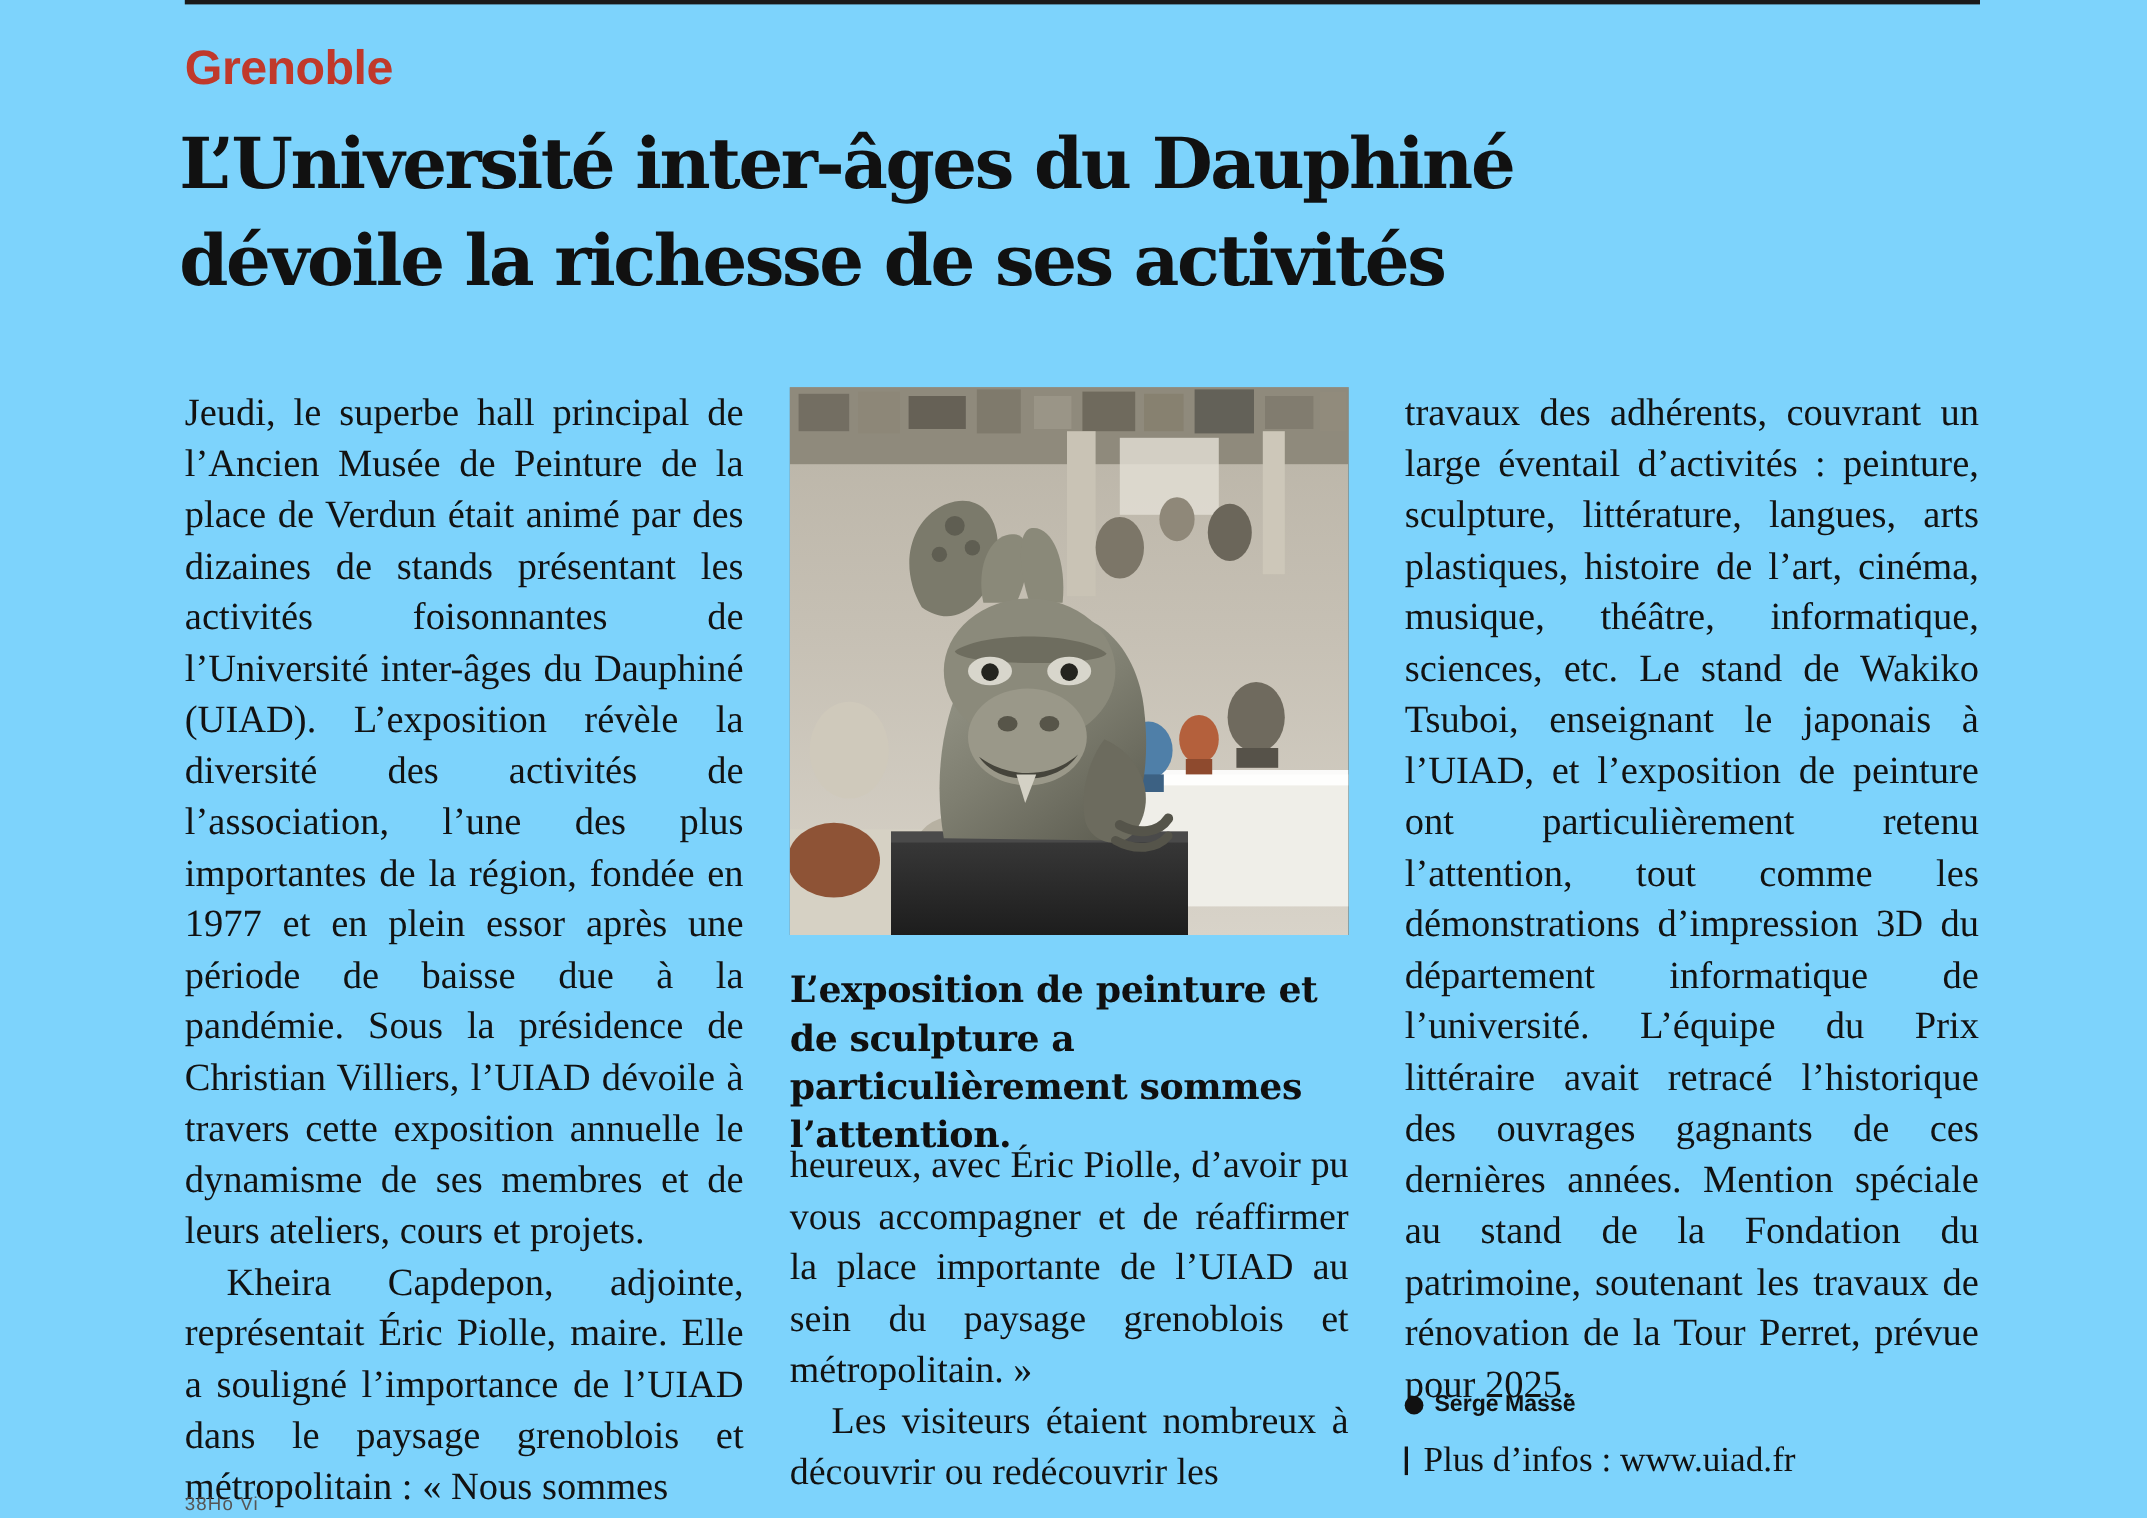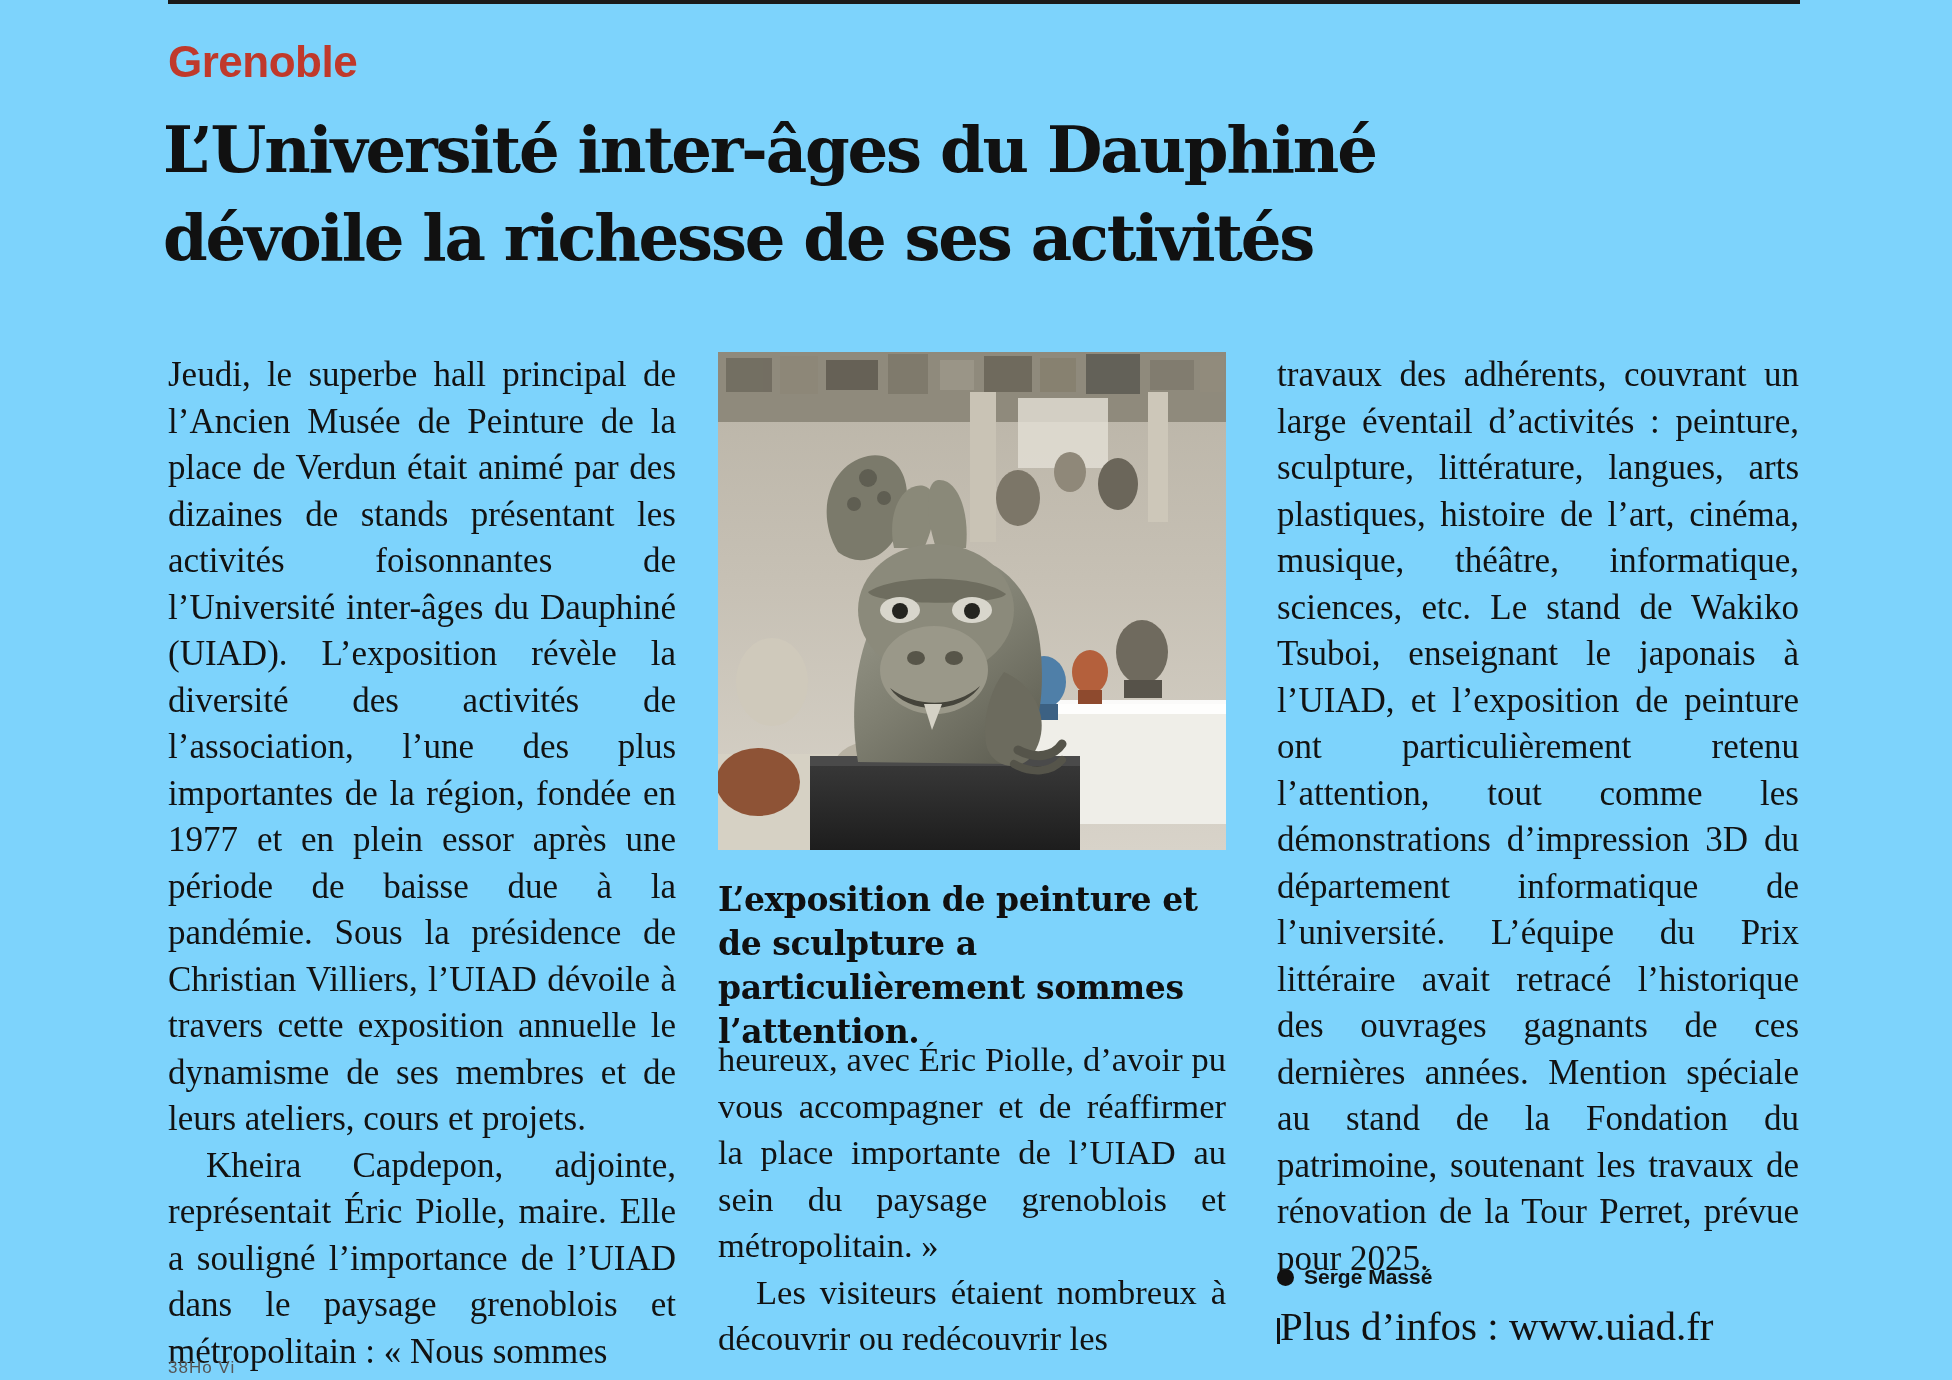--- a/index.html
+++ b/index.html
@@ -135,25 +135,26 @@
     border-radius: 50%;
     background: #111111;
     display: inline-block;
   }
   .moreinfo {
     position: absolute;
     left: 1277px;
     top: 1306px;
     width: 530px;
     font-family: "Liberation Serif", serif;
-    font-size: 41px;
+    font-size: 32px;
     line-height: 40px;
     color: #111111;
     display: flex;
     align-items: baseline;
+    gap: 14px;
   }
   .moreinfo .tick {
     display: inline-block;
     width: 3px;
     height: 26px;
     background: #111111;
     position: relative;
     top: 4px;
   }
 

